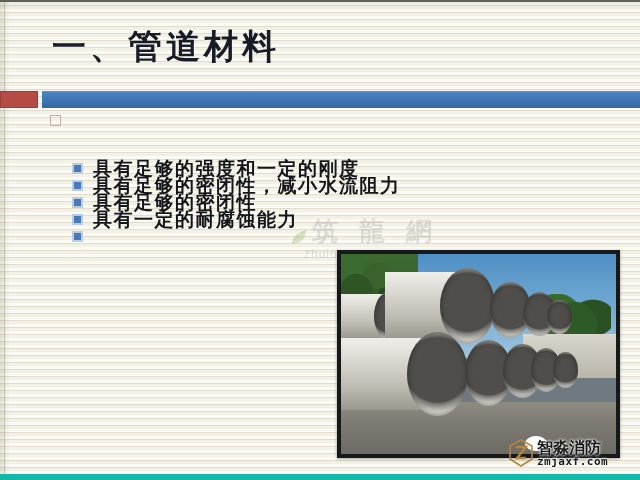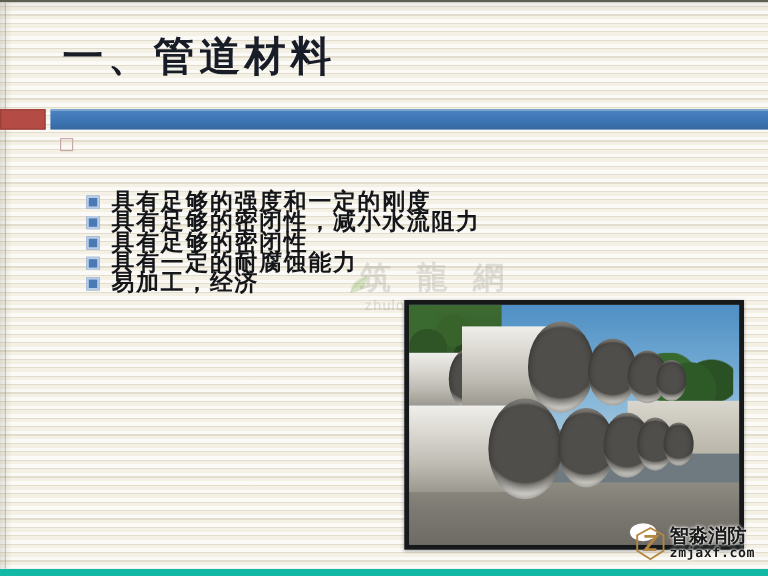--- a/index.html
+++ b/index.html
@@ -153,20 +153,21 @@
     top: 212px;
     pointer-events: none;
     user-select: none;
   }
   .wm-cn {
     font-family: "DejaVu Serif", "Liberation Serif", serif;
     font-size: 26px;
     font-weight: bold;
     color: rgba(150,150,145,0.28);
     letter-spacing: 6px;
+    margin-left: 12px;
   }
   .wm-en {
     font-family: "Liberation Sans", sans-serif;
     font-size: 12px;
     color: rgba(150,150,145,0.30);
     letter-spacing: 1px;
     margin-top: -2px;
     margin-left: 4px;
   }
   .wm-leaf {
@@ -227,23 +228,24 @@
     box-shadow: inset 0 0 6px rgba(0,0,0,0.45);
   }
   .pipe-body {
     position: absolute;
     background: linear-gradient(to bottom, #efeeea 0%, #dbd9d2 30%, #bcb9b1 70%, #9b988f 100%);
   }
 
   
   .logo {
     position: absolute;
-    left: 530px;
+    left: 509px;
     top: 437px;
     display: flex;
+    align-items: center;
     gap: 4px;
     z-index: 5;
   }
   .logo-mark {
     position: relative;
     width: 24px;
     height: 28px;
     flex: 0 0 auto;
   }
   .logo-text { line-height: 1; }
@@ -307,21 +309,20 @@
     <div class="bullet-row">
       <span class="sq-blue"></span>
       <span class="bullet-text">具有足够的密闭性</span>
     </div>
     <div class="bullet-row">
       <span class="sq-blue"></span>
       <span class="bullet-text">具有一定的耐腐蚀能力</span>
     </div>
     <div class="bullet-row">
       <span class="sq-blue"></span>
-      <span class="bullet-text">易加工，经济</span>
     </div>
   </div>
 
   <div class="watermark">
     <svg class="wm-leaf" viewBox="0 0 24 24">
       <path d="M3 21c0-9 6-15 18-18 0 12-7 18-18 18z" fill="#7fae4e"></path>
       <path d="M3 21C7 14 12 9 20 4" stroke="#4d7a2c" stroke-width="1.3" fill="none"></path>
     </svg>
     <div class="wm-cn">筑 龍 網</div>
     <div class="wm-en">zhulong.com</div>

